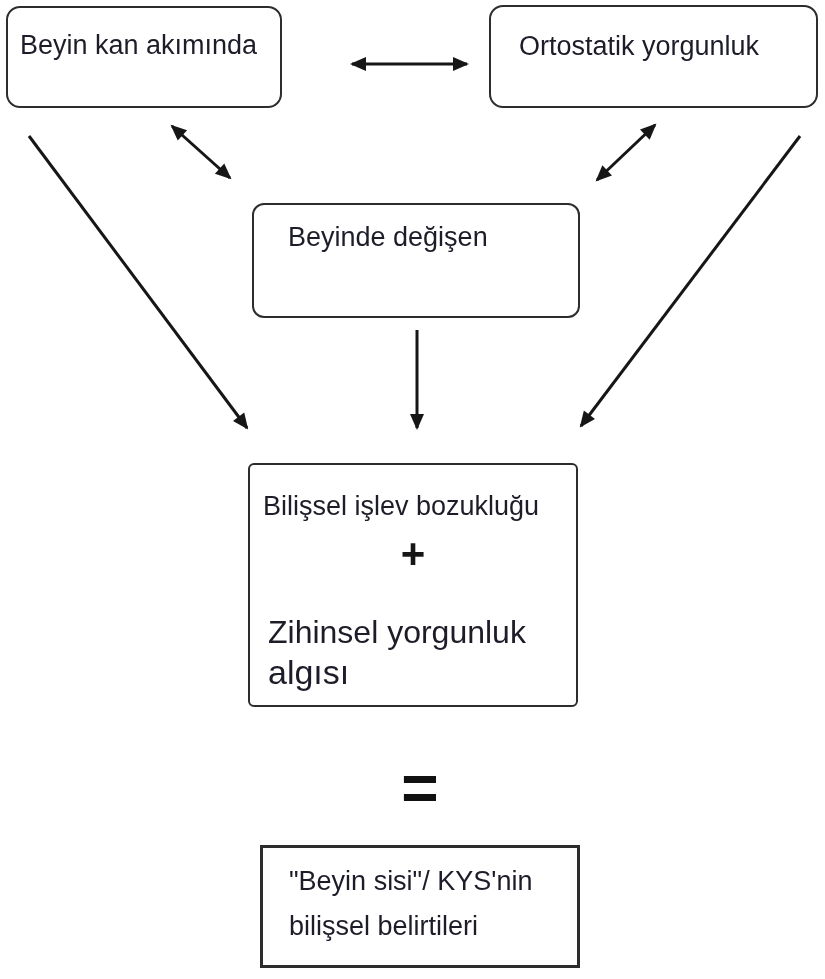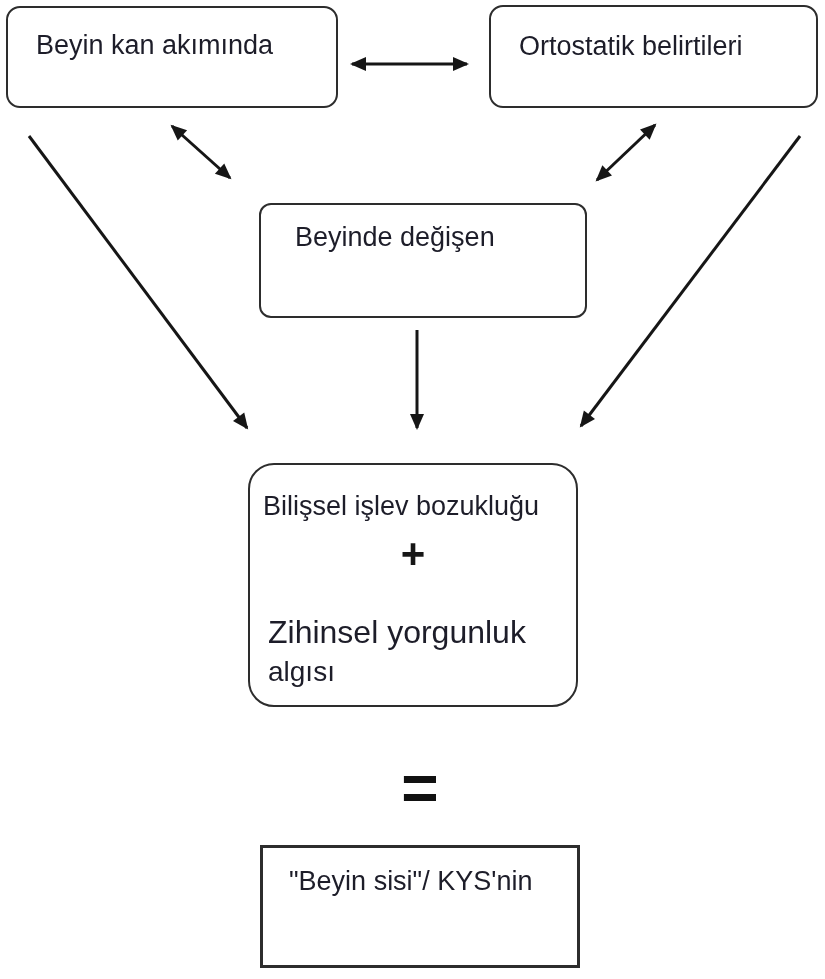--- a/index.html
+++ b/index.html
@@ -32,35 +32,35 @@
   .node {
     position: absolute;
     background: #ffffff;
     border: 2.5px solid #2d2d2d;
     box-sizing: border-box;
     font-size: 27px;
     line-height: 42px;
     white-space: nowrap;
   }
   .rounded-sm { border-radius: 14px; }
-  .rounded-md { border-radius: 12px; margin-left: 7px; }
-  .rounded-lg { border-radius: 26px; }
+  .rounded-md { border-radius: 12px; }
+  .rounded-lg { border-radius: 6px; }
   .square     { border-radius: 0; border-width: 3px; }
 
-  .node-top-left   { left: 6px;   top: 6px;   width: 332px; height: 102px; padding: 16px 0 0 28px; }
+  .node-top-left   { left: 6px;   top: 6px;   width: 276px; height: 102px; padding: 16px 0 0 12px; }
   .node-top-right  { left: 489px; top: 5px;   width: 329px; height: 103px; padding: 18px 0 0 28px; }
   .node-middle     { left: 252px; top: 203px; width: 328px; height: 115px; padding: 10px 0 0 34px; line-height: 44px; }
   .node-center     { left: 248px; top: 463px; width: 330px; height: 244px; }
   .node-bottom     { left: 260px; top: 845px; width: 320px; height: 123px; padding: 11px 0 0 26px; line-height: 45px; }
 
   .center-line1 { position: absolute; left: 13px;  top: 20px;  font-size: 27px; white-space: nowrap; }
   .center-plus  { position: absolute; left: 0;     top: 68px;  width: 100%; text-align: center;
                   font-size: 42px; font-weight: 700; color: #161616; }
   .center-line2 { position: absolute; left: 18px;  top: 146px; font-size: 32px; white-space: nowrap; }
-  .center-line3 { position: absolute; left: 18px;  top: 186px; font-size: 28px; white-space: nowrap; }
+  .center-line3 { position: absolute; left: 18px;  top: 186px; font-size: 34px; white-space: nowrap; }
 
   .equals-symbol {
     position: absolute;
     left: 370px;
     top: 748px;
     width: 100px;
     height: 80px;
     text-align: center;
     line-height: 80px;
     font-size: 64px;
@@ -88,33 +88,34 @@
       <line x1="29" y1="136" x2="247" y2="428" class="arrow-line" marker-end="url(#ah)"></line>
       <line x1="417" y1="330" x2="417" y2="428" class="arrow-line" marker-end="url(#ah)"></line>
       <line x1="800" y1="136" x2="581" y2="426" class="arrow-line" marker-end="url(#ah)"></line>
     </svg>
 
   <div class="node rounded-sm node-top-left">
     <span class="txt-line">Beyin kan akımında</span>
   </div>
 
   <div class="node rounded-sm node-top-right">
-    <span class="txt-line">Ortostatik belirtileri</span>
+    <span class="txt-line">Ortostatik yorgunluk</span>
   </div>
 
   <div class="node rounded-md node-middle">
     <span class="txt-line">Beyinde değişen</span>
   </div>
 
   <div class="node rounded-lg node-center">
     <span class="center-line1">Bilişsel işlev bozukluğu</span>
     <span class="center-plus">+</span>
     <span class="center-line2">Zihinsel yorgunluk</span>
     <span class="center-line3">algısı</span>
   </div>
 
   <div class="equals-symbol">=</div>
 
   <div class="node square node-bottom">
     <span class="txt-line">"Beyin sisi"/ KYS'nin</span>
+    <span class="txt-line">bilişsel belirtileri</span>
   </div>
 
 </div>
 
 </body></html>

